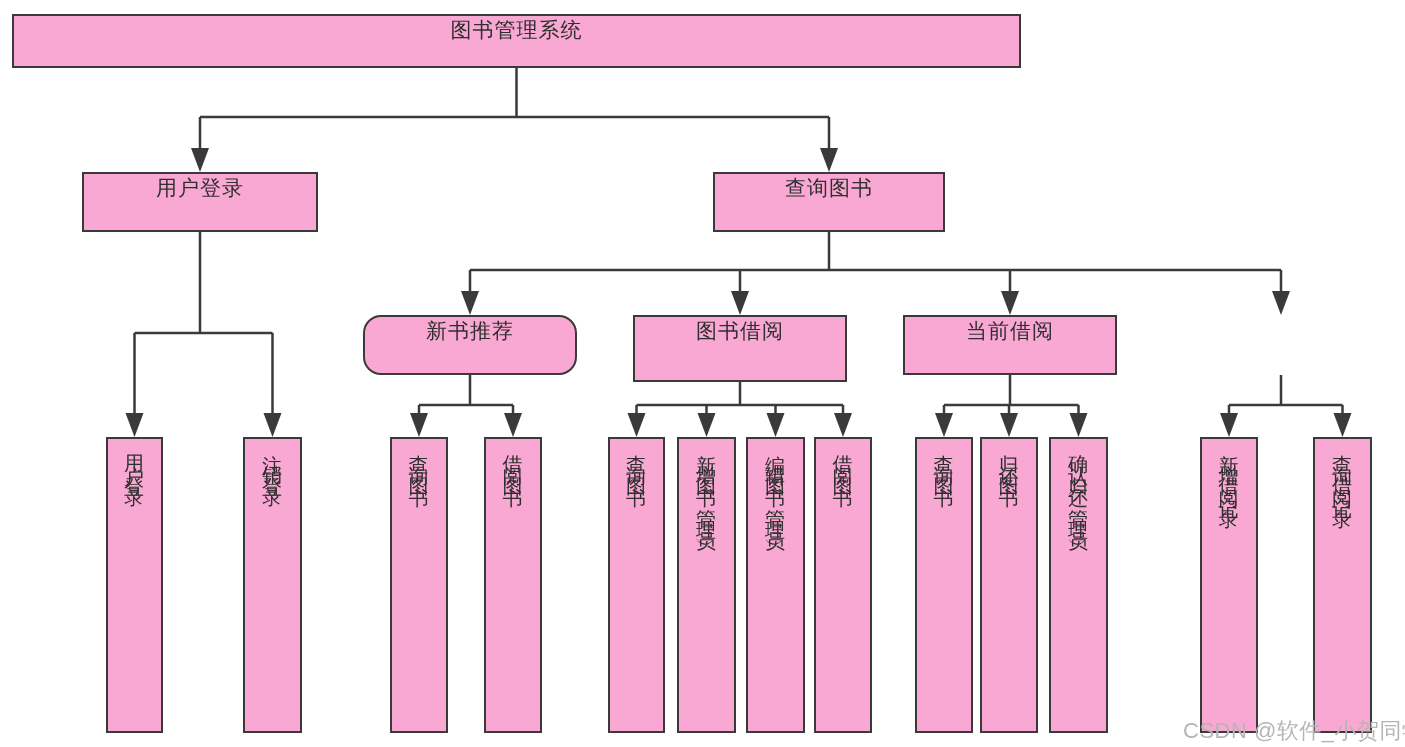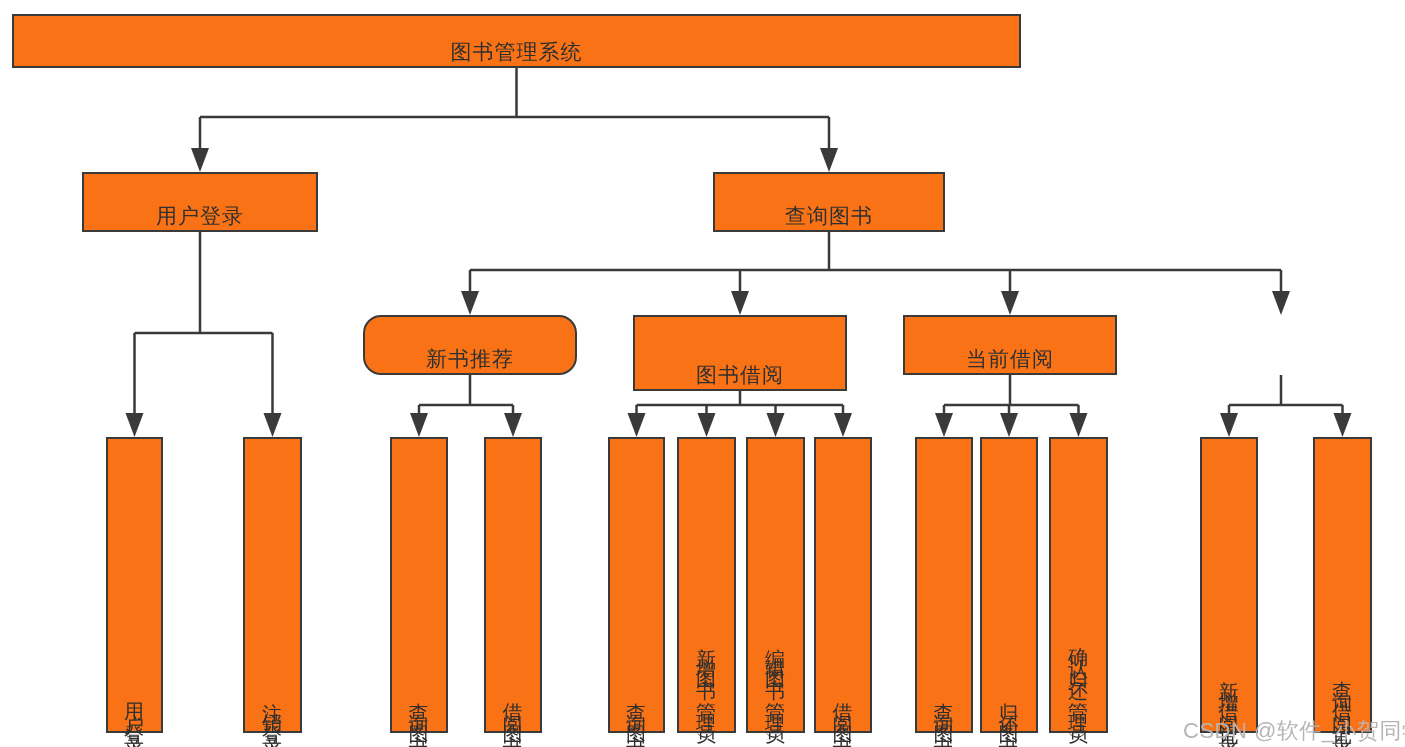--- a/index.html
+++ b/index.html
@@ -17,23 +17,23 @@
   }
   #connector-svg {
     position: absolute;
     left: 0; top: 0;
     width: 1405px; height: 747px;
   }
   .node {
     position: absolute;
     box-sizing: border-box;
     border: 2.5px solid #3a3a3a;
-    background: #f97316;
+    background: #f9a8d4;
     display: flex;
-    align-items: flex-end;
+    align-items: flex-start;
     justify-content: center;
     color: #2f2f2f;
   }
   .node.h .label {
     font-size: 21px;
     letter-spacing: 1px;
     white-space: nowrap;
   }
   .node.v .label {
     writing-mode: vertical-rl;
@@ -96,21 +96,21 @@
   <div class="node h" style="left:82px; top:172px; width:236px; height:60px;">
     <span class="label">用户登录</span>
   </div>
   <div class="node h" style="left:713px; top:172px; width:232px; height:60px;">
     <span class="label">查询图书</span>
   </div>
 
   <div class="node h" style="left:363px; top:315px; width:214px; height:60px;border-radius:18px;">
     <span class="label">新书推荐</span>
   </div>
-  <div class="node h" style="left:633px; top:315px; width:214px; height:76px;">
+  <div class="node h" style="left:633px; top:315px; width:214px; height:67px;">
     <span class="label">图书借阅</span>
   </div>
   <div class="node h" style="left:903px; top:315px; width:214px; height:60px;">
     <span class="label">当前借阅</span>
   </div>
 
   <div class="node v" style="left:106px; top:437px; width:57px; height:296px;">
     <span class="label">用户登录</span>
   </div>
   <div class="node v" style="left:243px; top:437px; width:59px; height:296px;">

